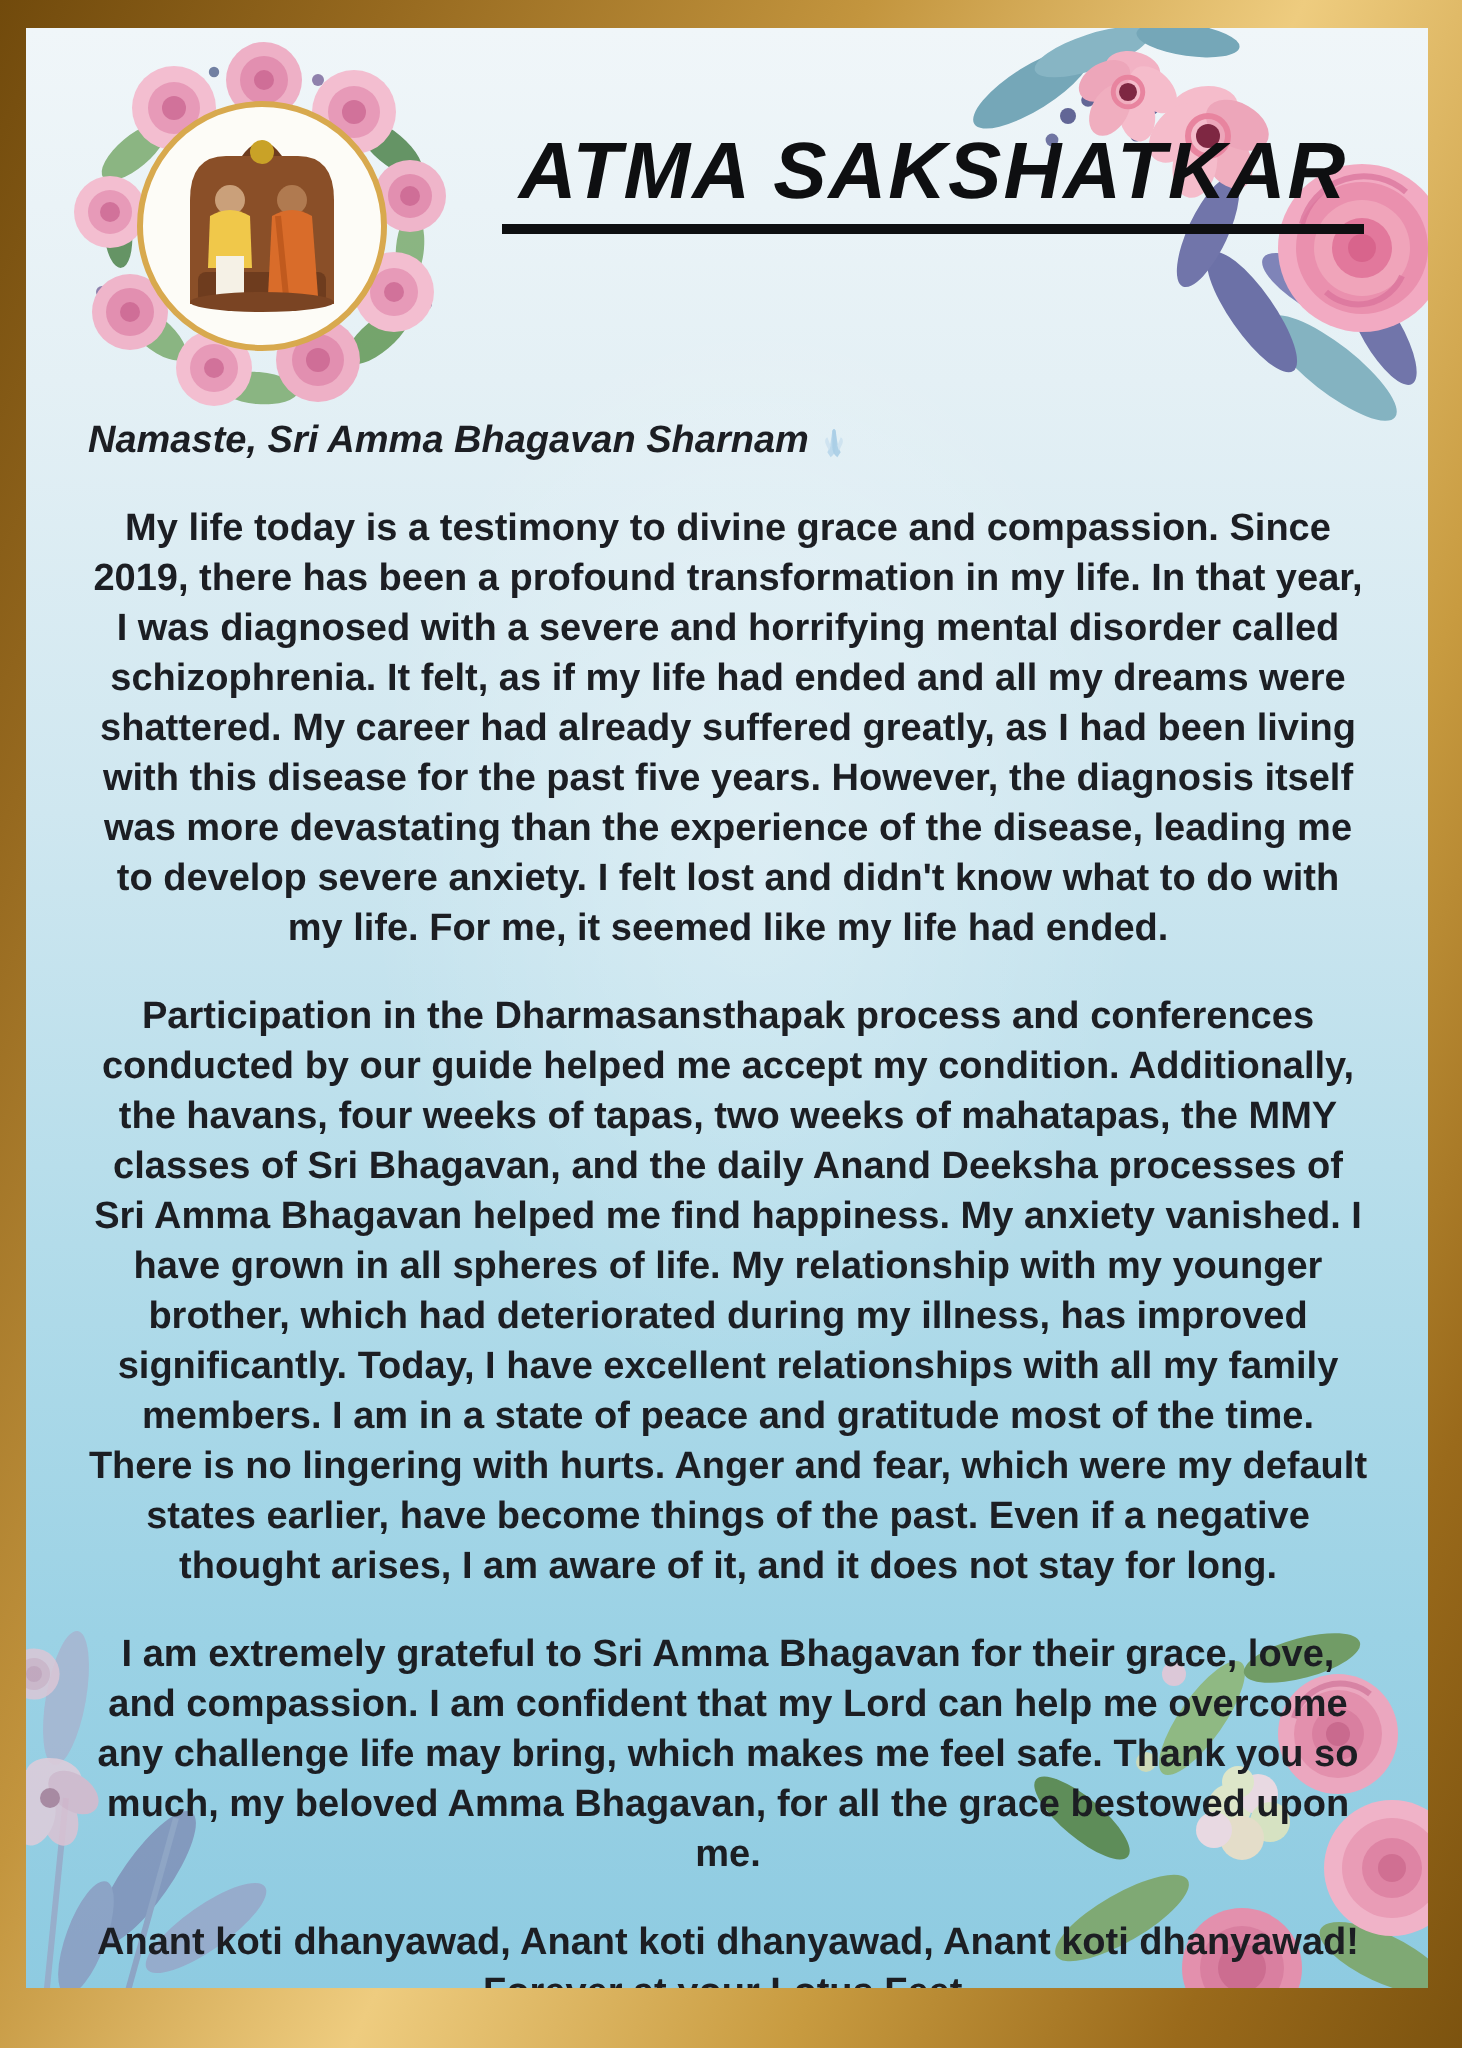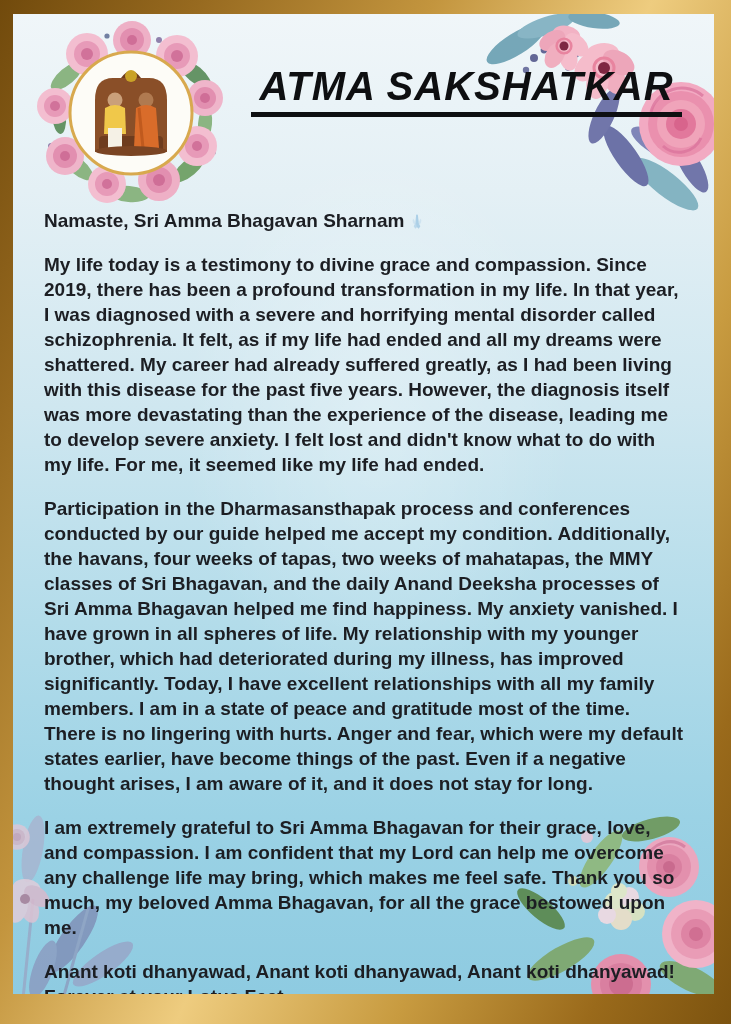--- a/index.html
+++ b/index.html
@@ -27,22 +27,22 @@
     display:inline-block;
     font-size:40px; font-weight:700; letter-spacing:1px;
     border-bottom:5px solid #0e0f11; padding:0 8px 3px 8px;
     white-space:nowrap;
     font-style:italic;
   }
   .title-line2 { margin-top:17px; }
 
   
   .content { position:relative; z-index:2; padding:0 30px 0 31px; color:#1c1e23; }
-  .greeting { font-size:19px; font-weight:700; margin-bottom:21px; display:flex; align-items:center; gap:3px; }
-  .para { font-size:19px; font-weight:700; line-height:1.315; margin-bottom:19px; }
+  .greeting { font-size:19px; font-weight:700; margin-bottom:21px; display:flex; align-items:center; gap:3px;font-style:italic; }
+  .para { font-size:19px; font-weight:700; line-height:1.315; margin-bottom:19px;text-align:center; }
   .hands { width:20px; height:20px; flex:0 0 auto; margin-top:2px; }
 
   
   .floral { position:absolute; z-index:1; pointer-events:none; }
   .fl-tr { top:-8px; right:-10px; width:248px; height:212px; }
   .fl-br { bottom:-10px; right:-12px; width:225px; height:215px; }
   .fl-bl { bottom:-10px; left:-10px; width:190px; height:215px; opacity:.8; }
 </style>
 </head>
 <body>

